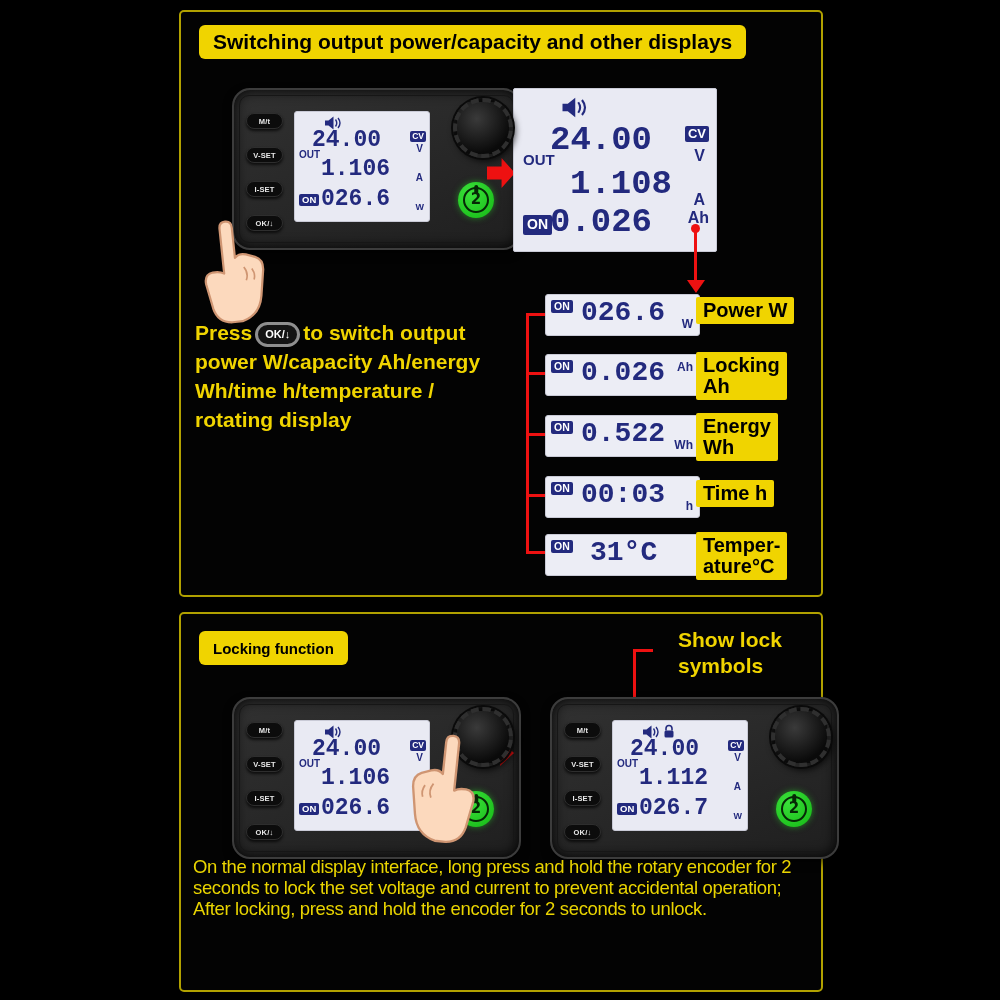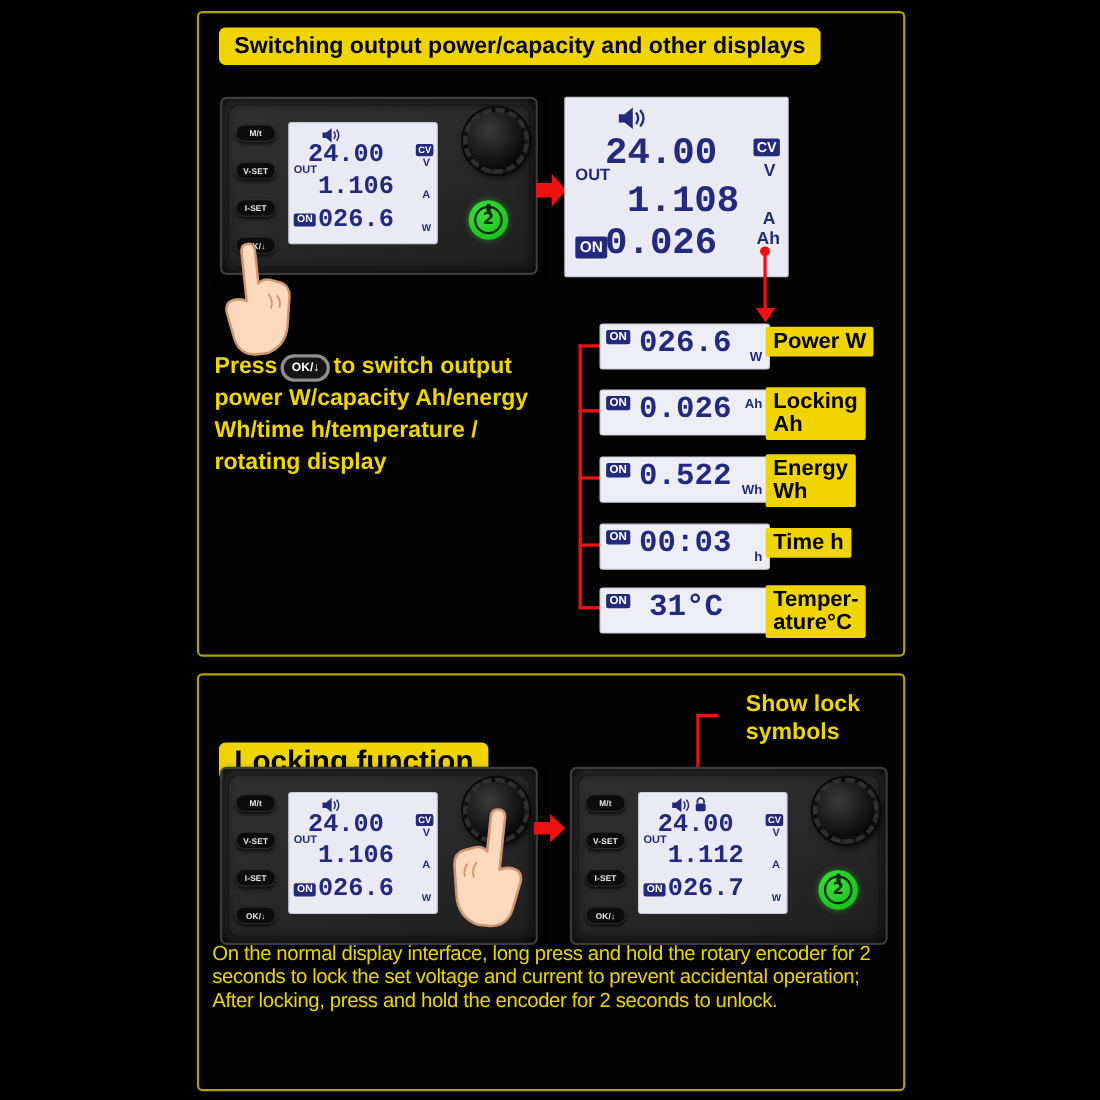--- a/index.html
+++ b/index.html
@@ -7,23 +7,23 @@
          font-family:"Liberation Sans",sans-serif;}
   .sec{position:absolute;background:#030303;border:2px solid #b1a100;border-radius:5px;}
   #sec-top{left:179px;top:10px;width:640px;height:583px;}
   #sec-bot{left:179px;top:612px;width:640px;height:376px;}
   .banner{position:absolute;background:#f0d400;color:#000;font-weight:bold;border-radius:6px;
           display:flex;align-items:center;padding:0 14px;white-space:nowrap;}
   .ytext{color:#f0d400;font-weight:bold;}
   .pre-line{white-space:pre-line;}
 
   
-  .device{position:absolute;width:285px;height:158px;border-radius:6px;
+  .device{position:absolute;width:285px;height:158px;border-radius:18px;
           background:linear-gradient(160deg,#313131,#1f1f1f);
-          border:2px solid #3c3c3c;box-shadow:inset 0 0 14px #000,0 4px 8px rgba(0,0,0,.6);}
+          border:2px solid #3c3c3c;box-shadow:inset 0 0 14px #000,0 4px 8px rgba(0,0,0,.6);margin-left:32px;}
   .device::after{content:"";position:absolute;inset:5px;border:1px solid #161616;border-radius:10px;pointer-events:none;}
   .btncol{position:absolute;left:12px;top:23px;display:flex;flex-direction:column;gap:18px;z-index:2;}
   .dbtn{width:37px;height:16px;border-radius:8px;background:#0c0c0c;color:#e9e9e9;
         font-family:"Liberation Sans",sans-serif;font-size:7.5px;font-weight:bold;
         border:1px solid #2e2e2e;box-shadow:0 2px 3px rgba(0,0,0,.7);
         display:flex;align-items:center;justify-content:center;padding:0;letter-spacing:.2px;}
   .lcd{position:absolute;left:60px;top:21px;width:134px;height:109px;background:#e9eaf3;
        border-radius:3px;border:1px solid #c9cad6;z-index:2;}
   .dg{position:absolute;font-family:Liberation Mono, monospace;font-weight:bold;color:#232a7e;}
   .badge{position:absolute;background:#232a7e;color:#fff;font-weight:bold;border-radius:2px;line-height:1.25;}
@@ -205,21 +205,21 @@
       </div>
       <div class="mlabel" style="top:-2px;">Temper-
 ature°C</div>
     </div>
 
     <div id="press-text"><span>Press</span><span class="okbtn">OK/↓</span><span>to switch output power W/capacity Ah/energy Wh/time h/temperature / rotating display</span></div>
   </div>
 
   <div class="sec" id="sec-bot">
 
-    <div class="banner" style="left:18px;top:17px;height:34px;font-size:27px;margin-top:44px;">Locking function</div>
+    <div class="banner" style="left:18px;top:17px;height:34px;font-size:15px;">Locking function</div>
 
     <div id="lock-callout" class="ytext pre-line">Show lock
 symbols</div>
     <div class="rline" style="left:452px;top:35px;width:20px;height:3px;"></div>
     <div class="rline" style="left:452px;top:35px;width:3px;height:66px;"></div>
     <div class="rdot" style="left:449px;top:99px;"></div>
 
     <div class="device" style="left:19px;top:83px;">
       <div class="btncol">
         <button class="dbtn">M/t</button>

